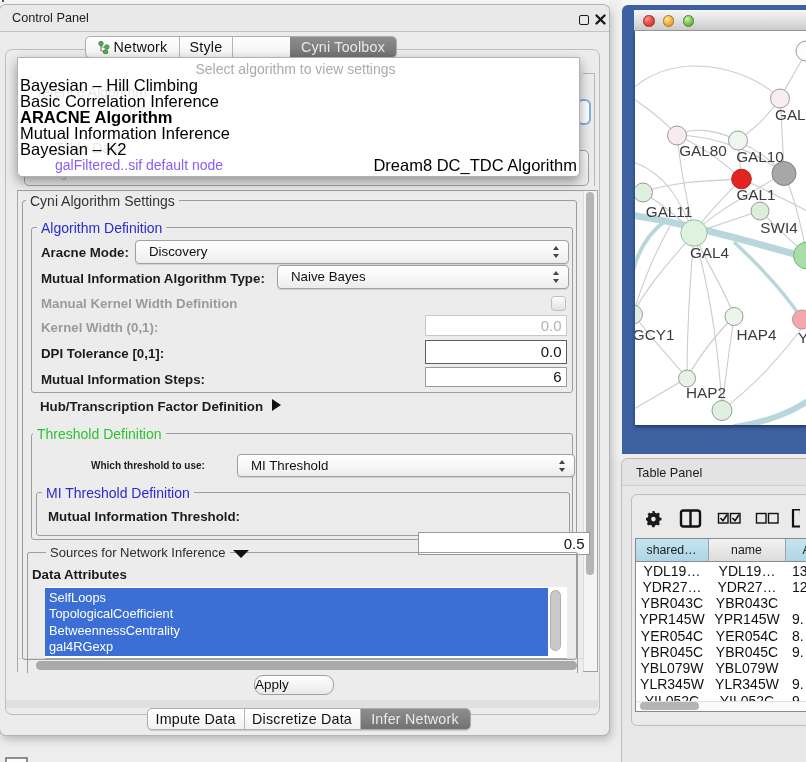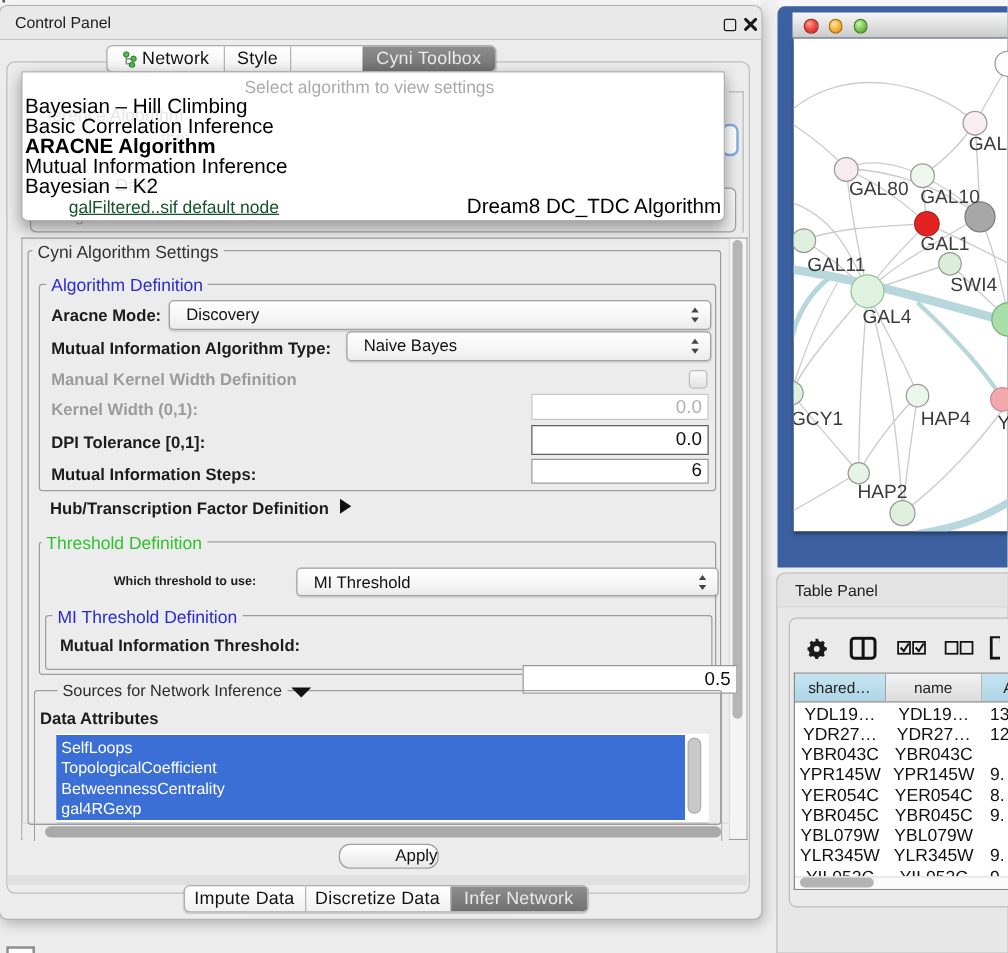--- a/index.html
+++ b/index.html
@@ -136,41 +136,41 @@
 <div class="ab" style="left:233px;top:550px;width:0;height:0;border-left:8px solid transparent;
   border-right:8px solid transparent;border-top:8px solid #111;"></div>
 <div class="lb" style="left:32px;top:568px;">Data Attributes</div>
 
 <div class="ab" style="left:45px;top:587px;width:522px;height:71px;background:#fff;border-bottom:1px solid #a6a6a6;"></div>
 <div class="ab" style="left:45px;top:588px;width:503px;height:68px;background:#3b6fd6;"></div>
 <div class="ab" style="left:49px;top:590px;font:12.8px/16.3px 'Liberation Sans',sans-serif;color:#fff;">SelfLoops<br>TopologicalCoefficient<br>BetweennessCentrality<br>gal4RGexp</div>
 <div class="ab" style="left:550px;top:590px;width:11px;height:61px;background:#c9c9c9;border:1px solid #aeaeae;
   border-radius:6px;box-sizing:border-box;"></div>
 
-<div class="ab" style="left:271px;top:675px;width:80px;height:20px;border:1px solid #a0a0a0;border-radius:9px;
-  background:linear-gradient(#ffffff,#e9e9e9);box-sizing:border-box;text-align:right;
+<div class="ab" style="left:254px;top:675px;width:80px;height:20px;border:1px solid #a0a0a0;border-radius:9px;
+  background:linear-gradient(#ffffff,#e9e9e9);box-sizing:border-box;text-align:left;
   font:13.5px/18px 'Liberation Sans',sans-serif;color:#111;">Apply</div>
 
 <div class="ab" style="left:6px;top:700px;width:592px;height:8px;background:#e0e0e0;"></div>
 
 <div class="seg" style="left:146.5px;top:707.5px;height:20px;">
   <div style="width:97px;">Impute Data</div>
   <div style="width:116px;">Discretize Data</div>
   <div class="sel" style="width:109px;">Infer Network</div>
 </div>
 
 <div class="ab" style="left:5px;top:757px;width:19px;height:12px;border:2px solid #8d8d8d;background:#fdfdfd;"></div>
 
 <div class="ab" style="left:17px;top:57px;width:563px;height:120px;background:#fff;
   border:1px solid #b1b1b1;border-radius:1px 1px 5px 5px;box-sizing:border-box;
   box-shadow:0 5px 12px rgba(0,0,0,.38);"></div>
 <div class="ab" style="left:38px;top:85px;font:14px/14px 'Liberation Sans',sans-serif;color:#e7e7e7;">ference Algorithm</div>
 <div class="ab" style="left:129px;top:103px;font:14px/14px 'Liberation Sans',sans-serif;color:#ebebeb;">thm</div>
 <div class="ab" style="left:55px;top:141px;font:14px/14px 'Liberation Sans',sans-serif;color:#e7e7e7;">Table Data</div>
-<div class="ab" style="left:55px;top:158px;font:14px/14px 'Liberation Sans',sans-serif;color:#14532d;text-decoration:underline;">galFiltered..sif default node</div>
+<div class="ab" style="left:55px;top:158px;font:14px/14px 'Liberation Sans',sans-serif;color:#8b5cf6;">galFiltered..sif default node</div>
 <div class="pi" style="top:61px;left:17px;text-align:center;color:#ababab;font-size:14px;">Select algorithm to view settings</div>
 <div class="pi" style="top:77px;left:20px;">Bayesian – Hill Climbing</div>
 <div class="pi" style="top:93px;">Basic Correlation Inference</div>
 <div class="pi" style="top:109px;font-weight:bold;">ARACNE Algorithm</div>
 <div class="pi" style="top:125px;">Mutual Information Inference</div>
 <div class="pi" style="top:141px;">Bayesian – K2</div>
 <div class="pi" style="top:157px;text-align:right;">Dream8 DC_TDC Algorithm</div>
 
 <div class="ab" style="left:622px;top:5px;width:184px;height:449px;background:#3c60a0;border-radius:6px 0 0 0;"></div>
 <div class="ab" style="left:634px;top:9.5px;width:172px;height:21px;

